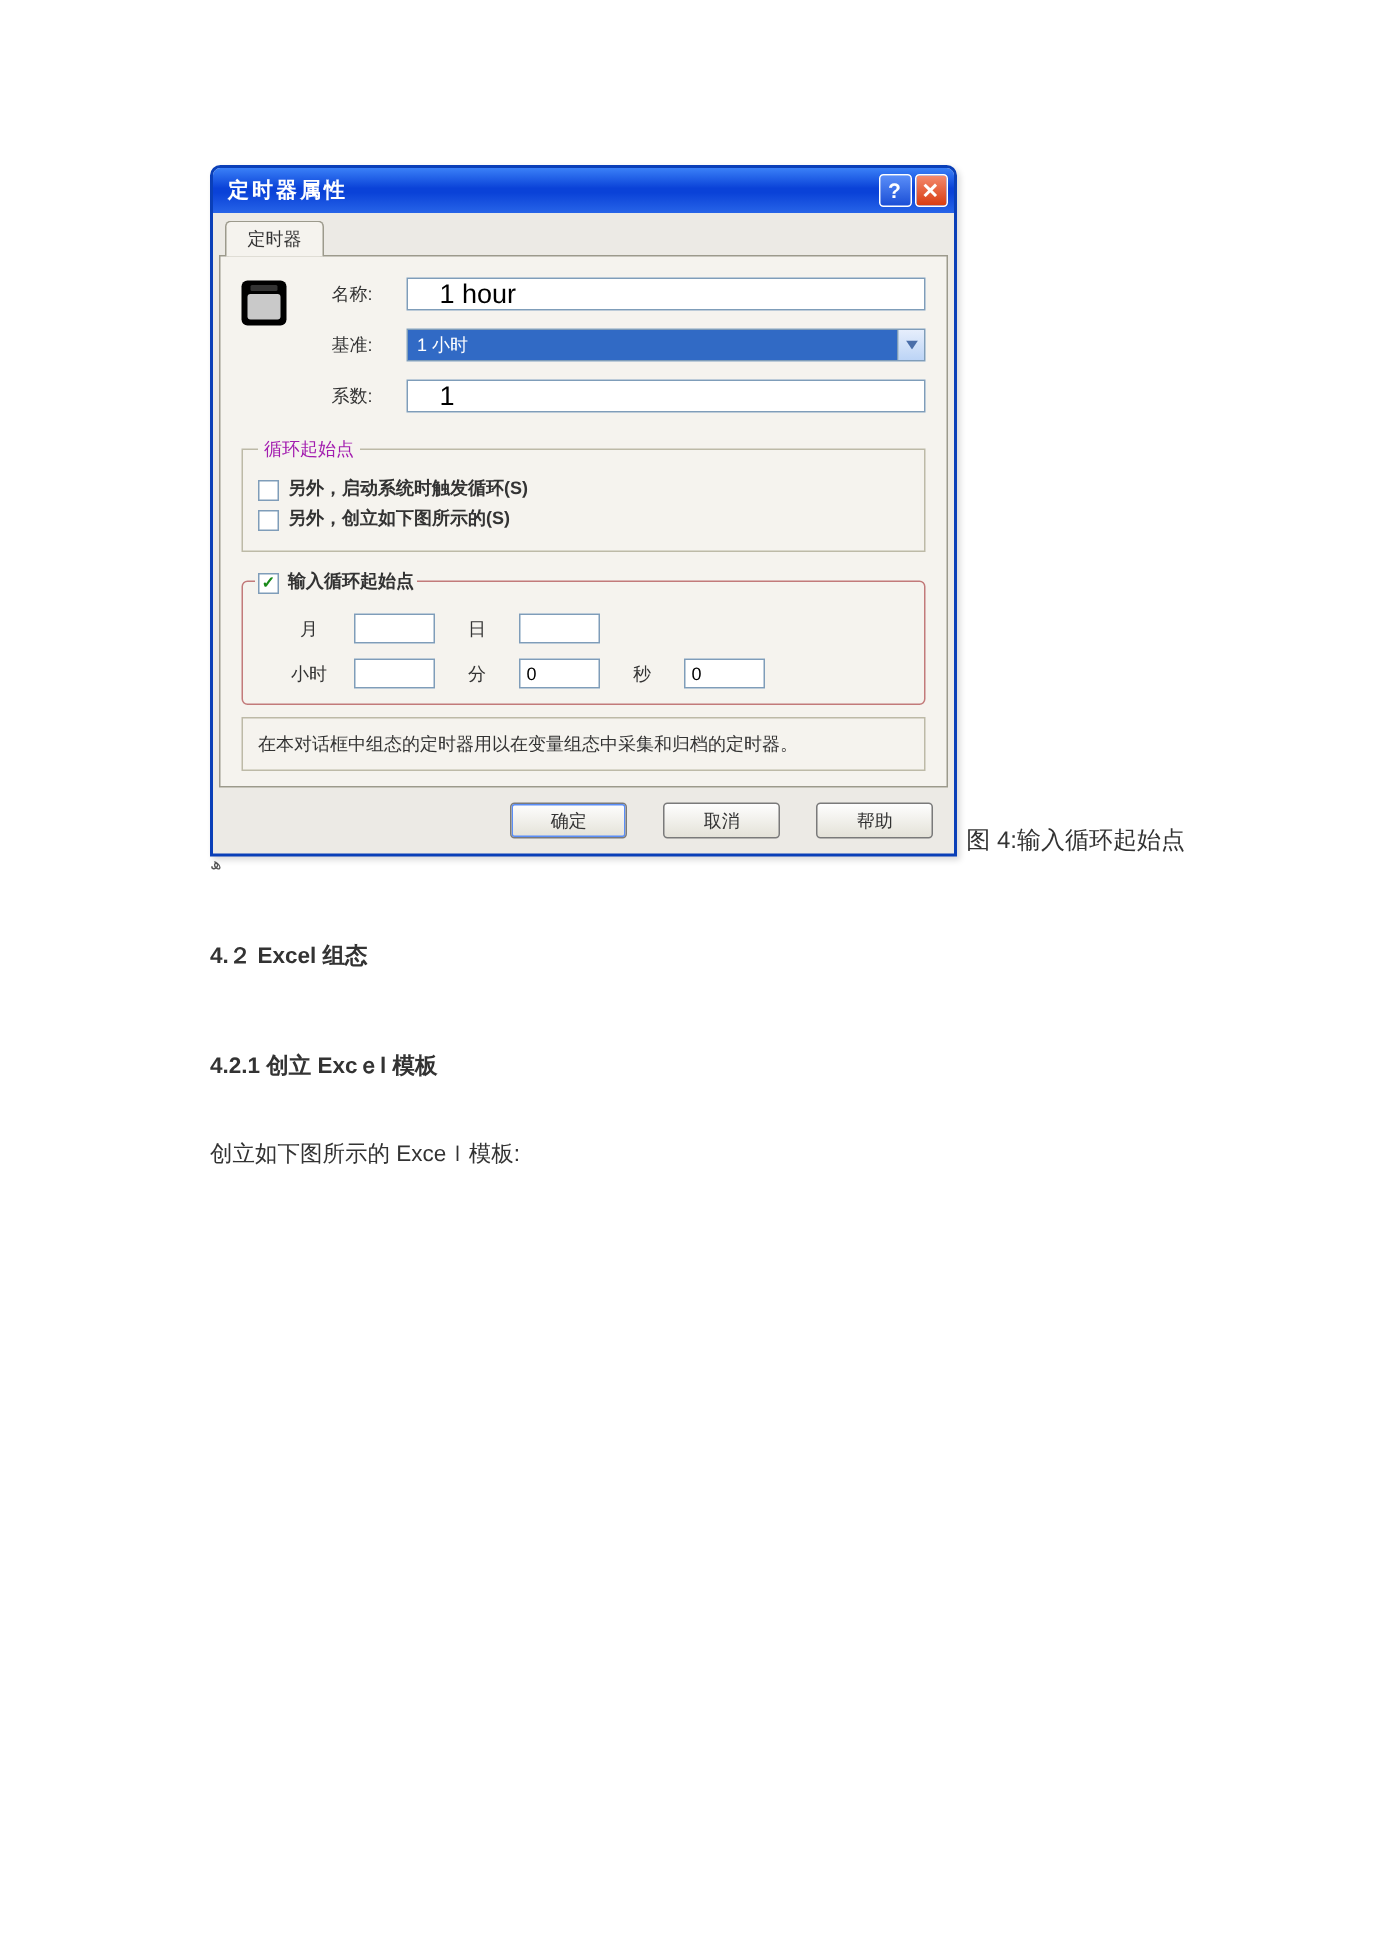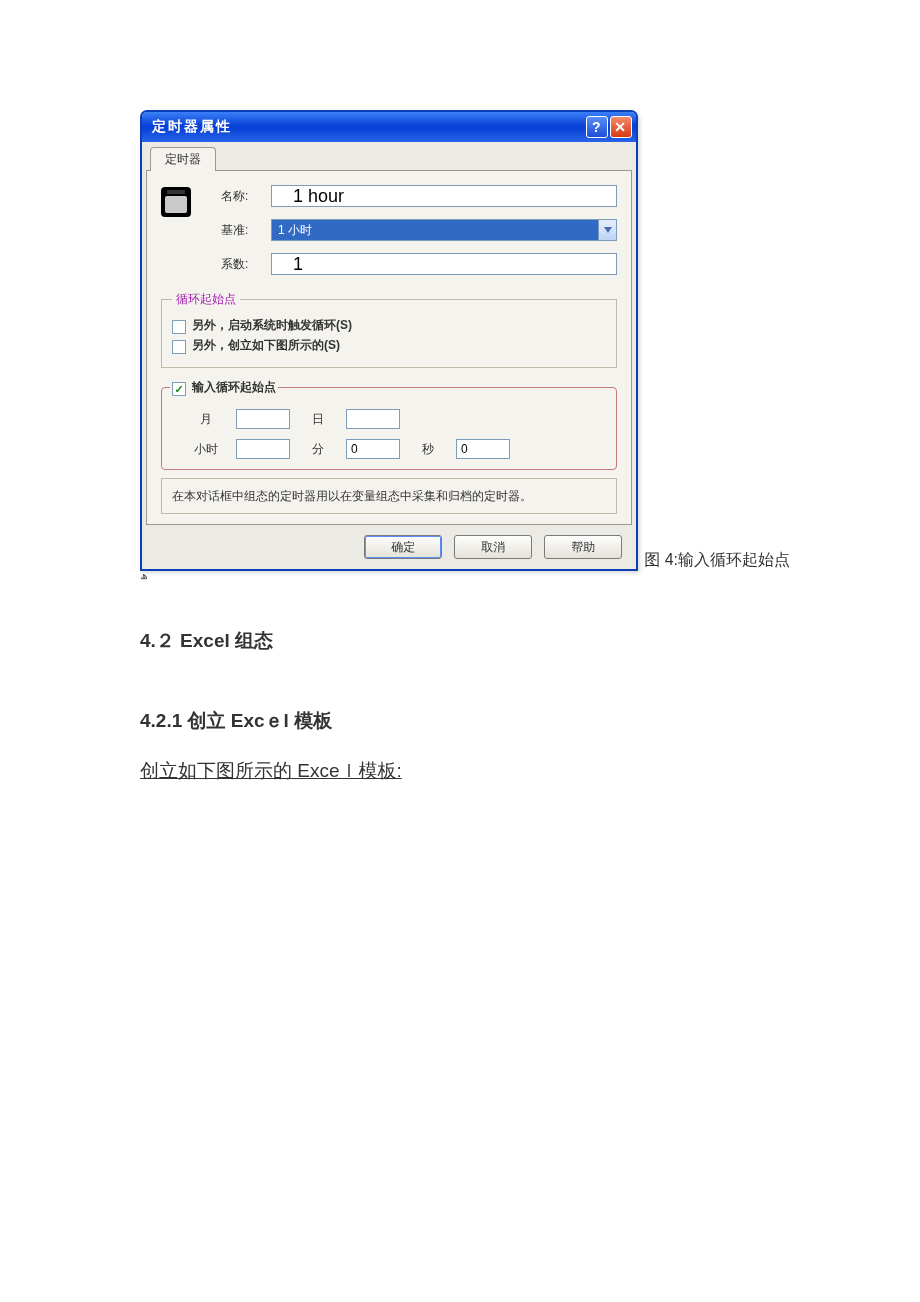--- a/index.html
+++ b/index.html
@@ -226,21 +226,21 @@
     border: 1px solid #bdbaa7;
     padding: 8px 10px;
     font-size: 12px;
     line-height: 1.5;
     margin: 4px 0 0 0;
   }
 
   .button-row {
     display: flex;
     justify-content: flex-end;
-    gap: 12px;
+    gap: 24px;
     padding: 10px 10px 4px 0;
   }
   .btn {
     min-width: 78px;
     height: 24px;
     border: 1px solid #7a7a7a;
     border-radius: 3px;
     background: linear-gradient(to bottom, #fefefe, #e4e2d8);
     font-size: 12px;
     cursor: pointer;
@@ -253,30 +253,29 @@
   }
 
   .caption {
     font-size: 16px;
     color: #333;
     margin-left: 6px;
     white-space: nowrap;
   }
   .section-heading {
     font-weight: bold;
-    font-size: 19px;
+    font-size: 15px;
     margin-top: 46px;
   }
   .section-heading.sub {
     margin-top: 54px;
   }
   .body-text {
-    font-size: 19px;
-    margin-top: 24px;
-    text-decoration: underline;
+    font-size: 15px;
+    margin-top: 40px;
   }
   .foot-marker {
     font-size: 11px;
     color: #555;
     margin-top: -2px;
   }
 </style>
 </head>
 <body>
 

